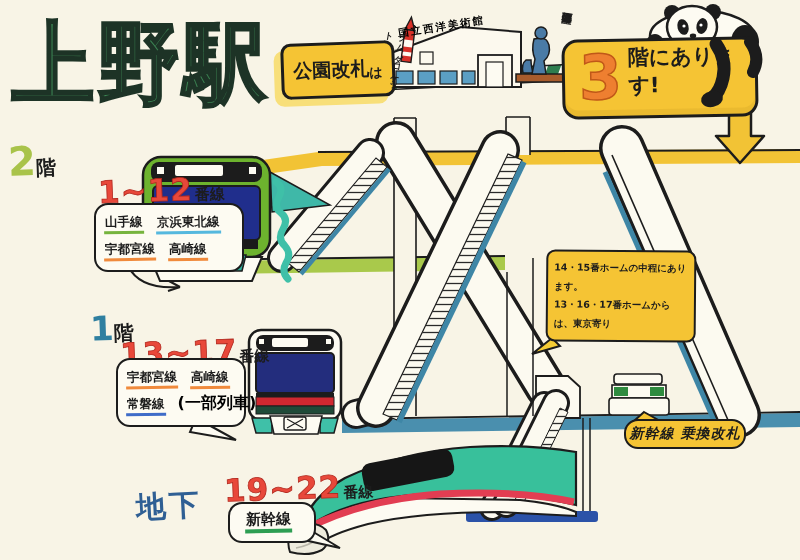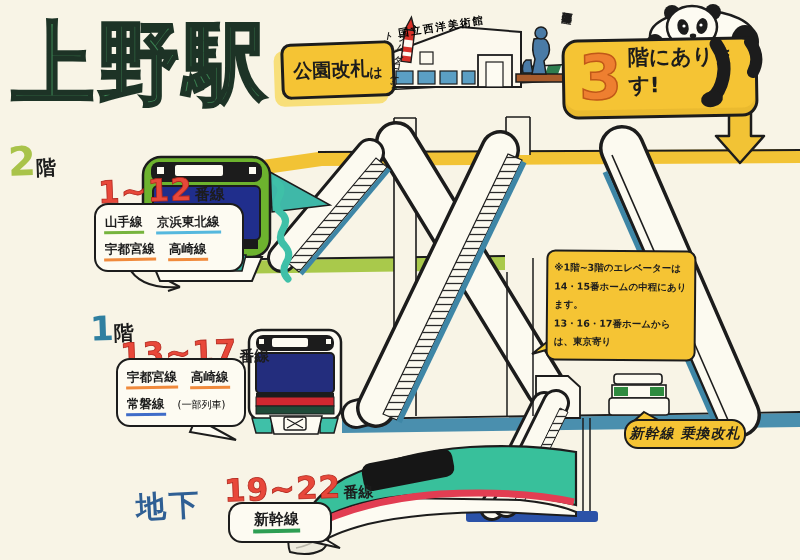--- a/index.html
+++ b/index.html
@@ -36,24 +36,24 @@
   
   .plat{font-weight:900;color:#e8483a;transform:rotate(-2deg);}
   .plat .pnum{font-size:31px;letter-spacing:1px;-webkit-text-stroke:.8px #b2281e;}
   .plat .psuf{font-size:15px;color:#1c1c1c;-webkit-text-stroke:0;font-weight:bold;margin-left:2px;}
   
   .bubble{background:#fdfbf2;border:2.5px solid #1c1c1c;border-radius:14px;padding:5px 8px;box-sizing:border-box;}
   .brow{white-space:nowrap;margin:1px 0;}
   .line{display:inline-block;font-weight:bold;font-size:12.5px;color:#1c1c1c;
     border-bottom:3.5px solid #888;padding:0 1px 0 1px;margin:0 7px 3px 0;transform:rotate(-1deg);}
   .line.small{font-size:10px;}
-  .annotation{display:inline-block;font-weight:normal;font-size:10px;}
+  .annotation{display:inline-block;font-weight:bold;font-size:16px;}
   .f2-bubble{left:94px;top:203px;width:150px;}
   .f1-bubble{left:116px;top:358px;width:130px;}
-  .b1-bubble{left:228px;top:502px;width:104px;text-align:center;}
+  .b1-bubble{left:228px;top:502px;width:88px;text-align:center;}
   .b1-bubble .line{font-size:15px;border-bottom-width:4px;}
   
   .museum-label{left:398px;top:20px;font-size:10.5px;font-weight:bold;transform:rotate(-9deg);letter-spacing:2px;}
   .vlabel{writing-mode:vertical-rl;font-weight:bold;color:#1c1c1c;}
   .rocket-label{left:378px;top:26px;height:66px;font-size:9px;transform:rotate(10deg);}
   .statue-label{left:557px;top:4px;height:76px;font-size:10.5px;transform:rotate(8deg);}
 </style>
 </head>
 <body>
 
@@ -285,21 +285,20 @@
 
 <div class="abs txt floor-label b1-label">地下</div>
 <div class="abs txt plat" style="left:224px;top:470px">
   <span class="pnum">19~22</span><span class="psuf">番線</span>
 </div>
 <div class="abs txt bubble b1-bubble">
   <span class="line" style="border-bottom-color: rgb(46, 158, 83);">新幹線</span>
 </div>
 
 <div class="abs txt ybox note-box">
-  <div>※1階~3階のエレベーターは</div>
   <div>14・15番ホームの中程にあります。</div>
   <div>13・16・17番ホームからは、東京寄り</div>
 </div>
 
 <div class="abs txt ybox pill">新幹線 乗換改札</div>
 
 <svg id="overlay" width="800" height="560" viewBox="0 0 800 560">
   <path d="M716 44 Q727 60 723 78 Q720 92 712 98" stroke="#1c1c1c" stroke-width="13" fill="none" stroke-linecap="round"></path>
   <ellipse cx="712" cy="99" rx="11" ry="8" fill="#1c1c1c" transform="rotate(-12 712 99)"></ellipse>
   <path d="M750 42 Q761 57 753 72" stroke="#1c1c1c" stroke-width="12" fill="none" stroke-linecap="round"></path>

